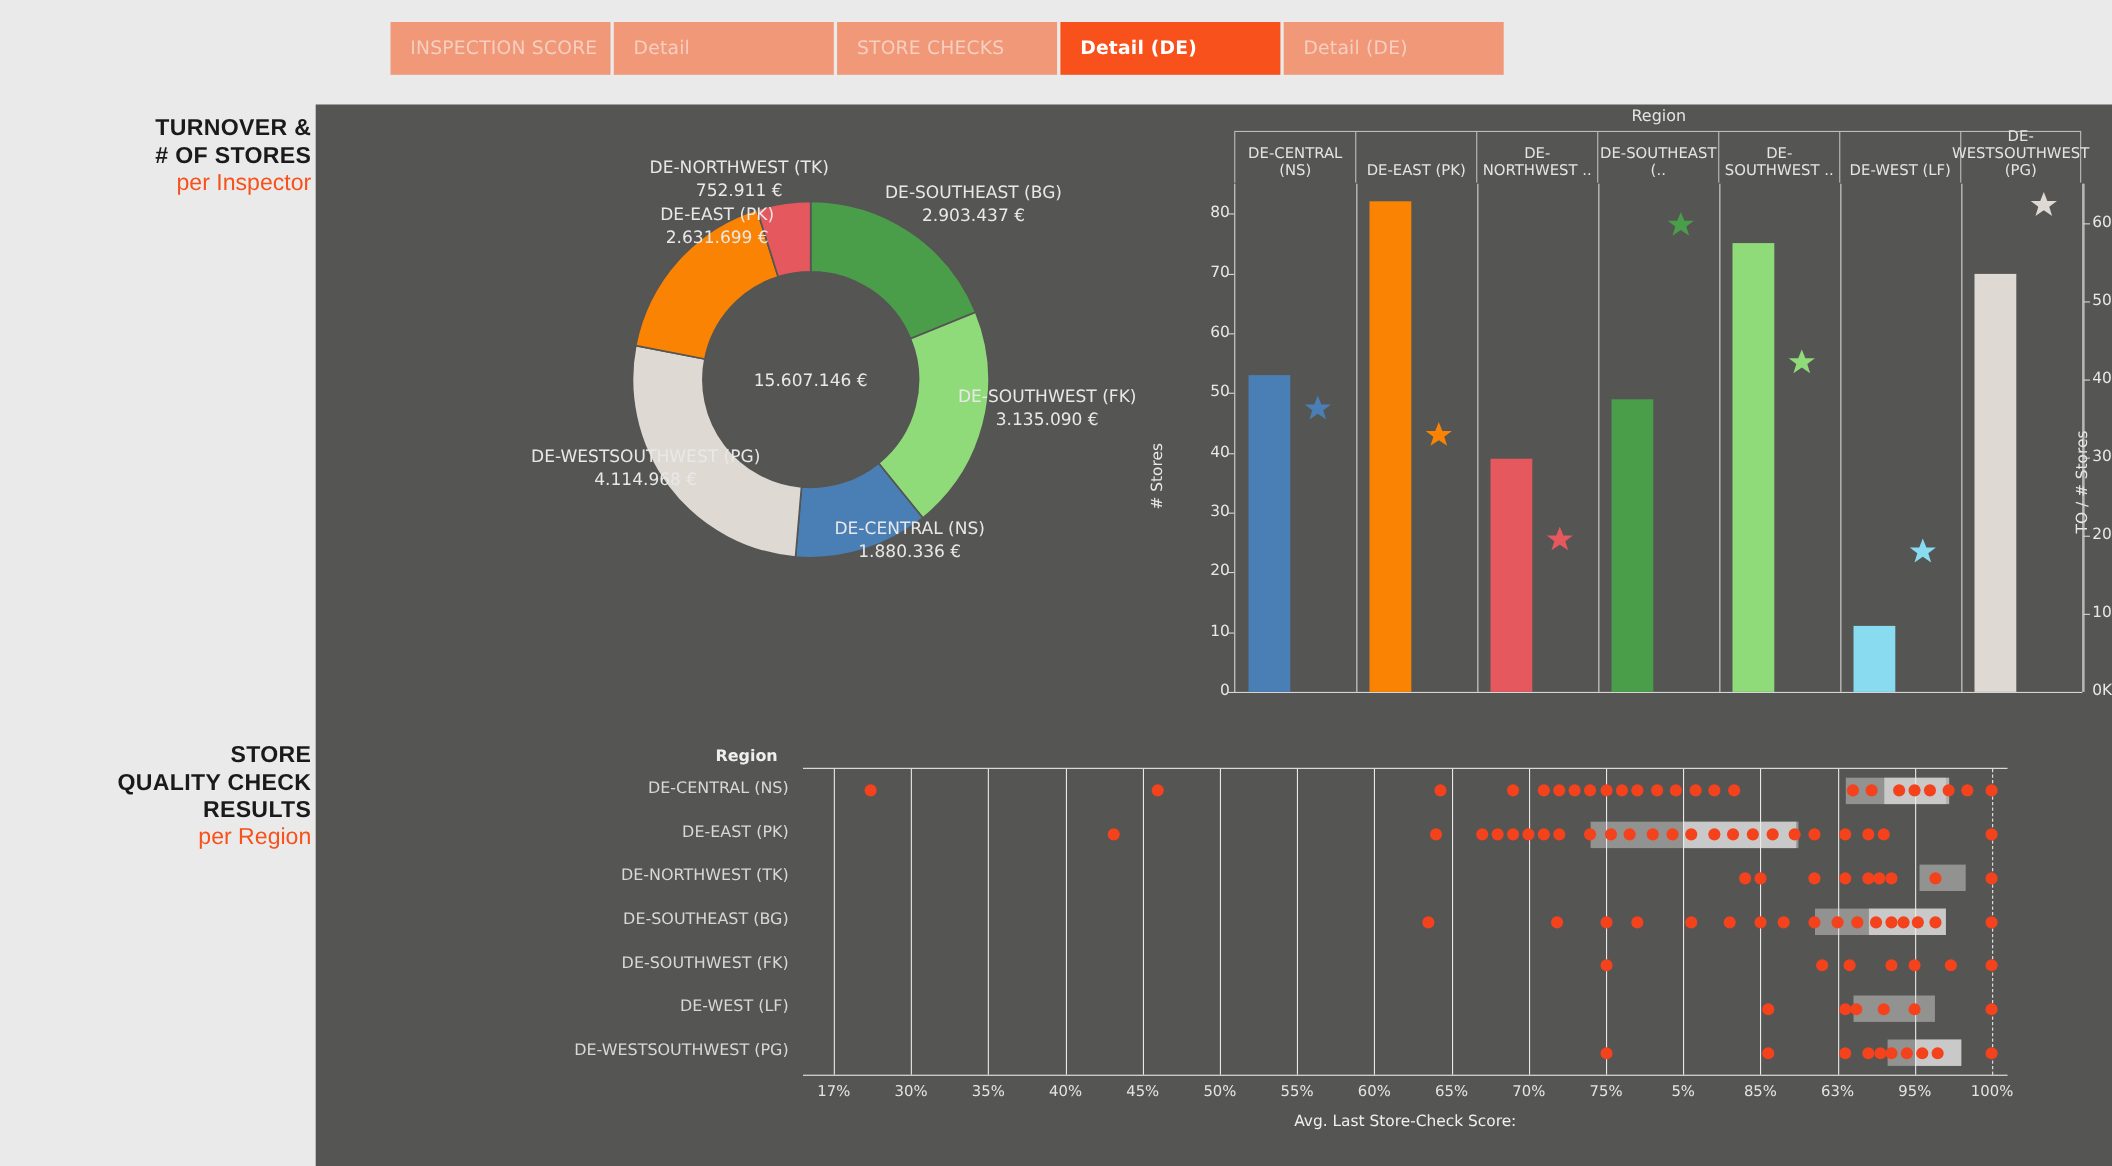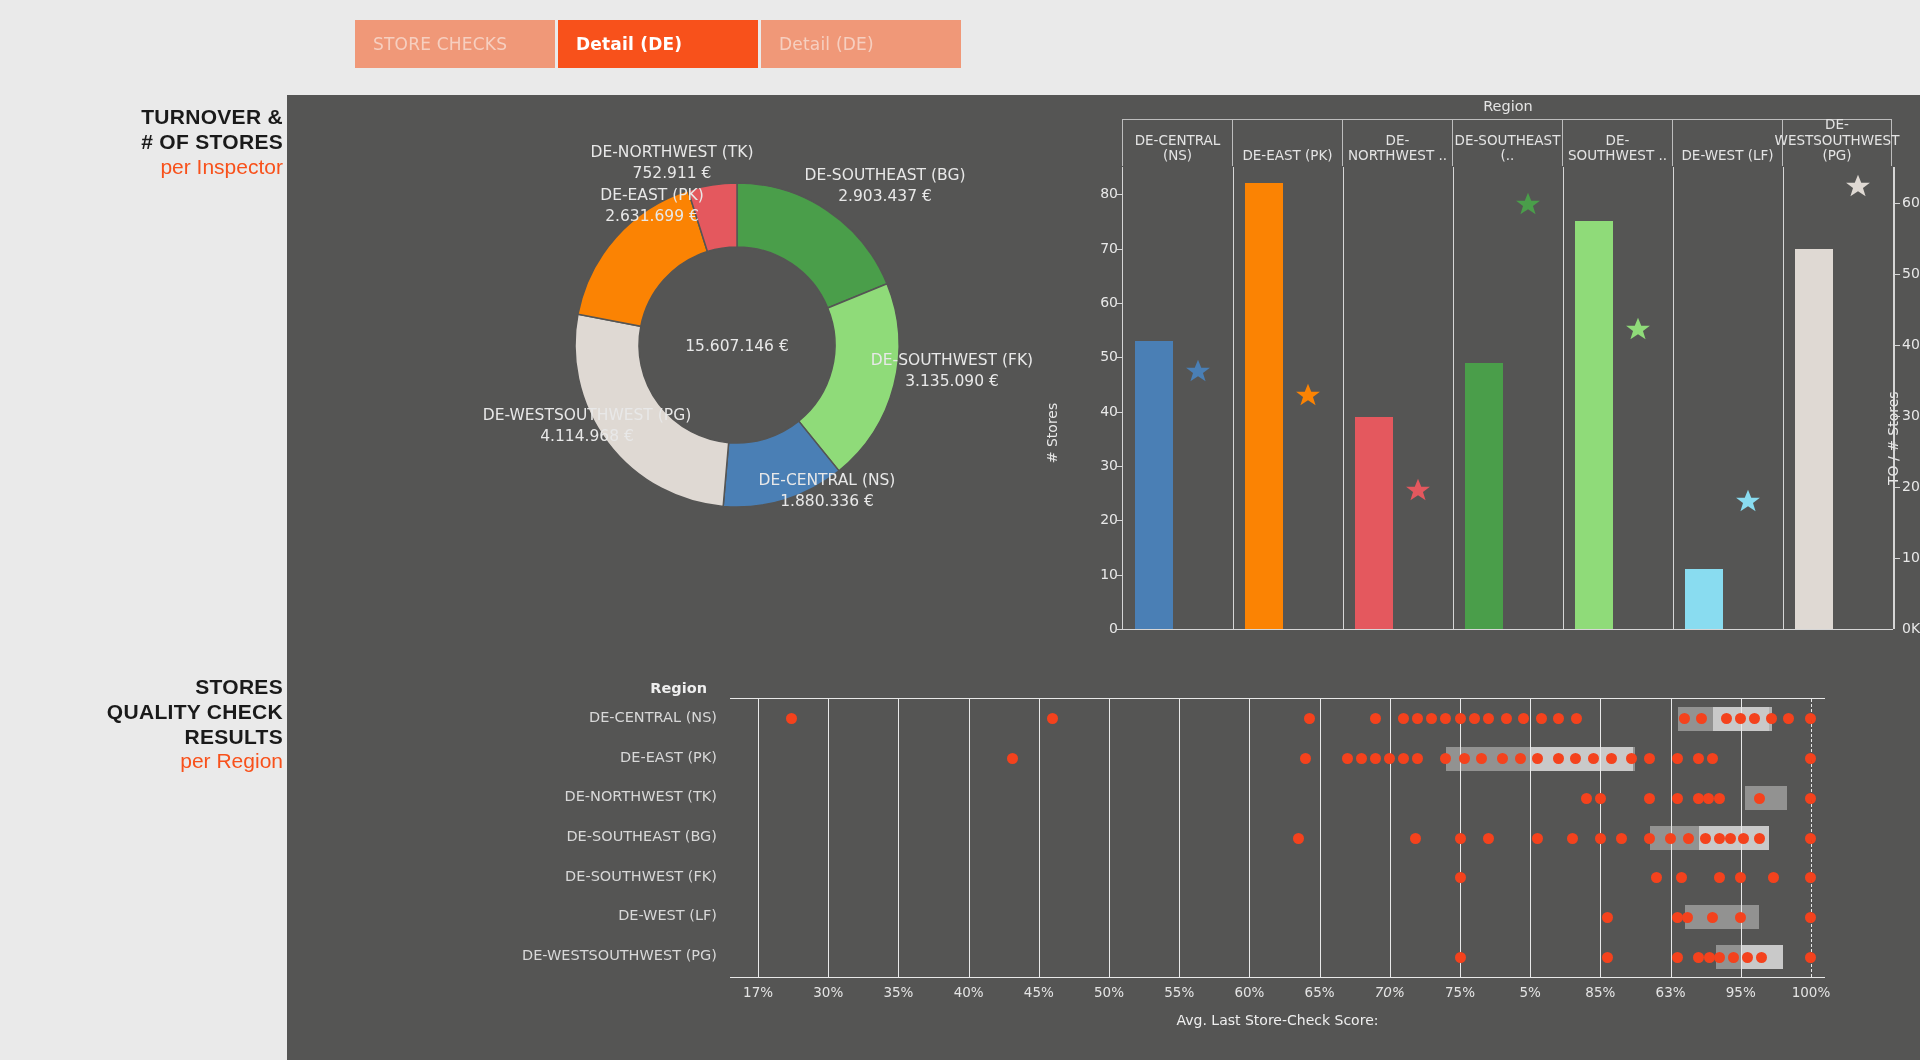--- a/index.html
+++ b/index.html
@@ -74,38 +74,44 @@
   .refbar{position:absolute;height:24px;background:rgba(230,230,230,.42);}
   .refbar.light{background:rgba(235,235,235,.62);}
   .dot{position:absolute;width:11px;height:11px;border-radius:50%;background:#f4421d;}
   .xtick{position:absolute;color:#e4e4e4;font-size:13.5px;text-align:center;width:60px;}
   #xtitle{position:absolute;color:#efefef;font-size:14px;text-align:center;width:1095px;}
 </style>
 </head>
 <body>
 
 <div id="tabbar">
+  <div class="tab upper w1">
+      <span>INSPECTION SCORE</span>
+    </div>
+  <div class="tab w2">
+      <span>Detail</span>
+    </div>
   <div class="tab upper w4">
       <span>STORE CHECKS</span>
     </div>
   <div class="tab active w5">
       <span>Detail (DE)</span>
     </div>
   <div class="tab w6">
       <span>Detail (DE)</span>
     </div>
 </div>
 
 <div class="side-title" id="title-top">
   <div class="bold">TURNOVER &amp;</div>
   <div class="bold"># OF STORES</div>
   <div class="sub">per Inspector</div>
 </div>
 <div class="side-title" id="title-bottom">
-  <div class="bold">STORES</div>
+  <div class="bold">STORE</div>
   <div class="bold">QUALITY CHECK</div>
   <div class="bold">RESULTS</div>
   <div class="sub">per Region</div>
 </div>
 
 <div id="canvas"></div>
 
 <div id="donut-panel">
   <svg id="donut-svg" width="805" height="570">
       <path d="M450,88 A162,162 0 0 1 599.9818190776065,188.76721510357294 L540.7297424049718,212.95794493919843 A98,98 0 0 0 450,152 Z" fill="#4a9e4a" stroke="#555554" stroke-width="1.5"></path>
@@ -365,21 +371,21 @@
   <div id="xtitle" style="left: 443px; top: 332px;">Avg. Last Store-Check Score:</div>
 <div class="xtick" style="left: 441.077px; top: 304px;">17%</div>
     <div class="xtick" style="left: 511.269px; top: 304px;">30%</div>
     <div class="xtick" style="left: 581.462px; top: 304px;">35%</div>
     <div class="xtick" style="left: 651.654px; top: 304px;">40%</div>
     <div class="xtick" style="left: 721.846px; top: 304px;">45%</div>
     <div class="xtick" style="left: 792.038px; top: 304px;">50%</div>
     <div class="xtick" style="left: 862.231px; top: 304px;">55%</div>
     <div class="xtick" style="left: 932.423px; top: 304px;">60%</div>
     <div class="xtick" style="left: 1002.62px; top: 304px;">65%</div>
-    <div class="xtick" style="left: 1072.81px; top: 304px; font-style: italic;">70%</div>
+    <div class="xtick" style="left: 1072.81px; top: 304px;">70%</div>
     <div class="xtick" style="left: 1143px; top: 304px;">75%</div>
     <div class="xtick" style="left: 1213.19px; top: 304px;">5%</div>
     <div class="xtick" style="left: 1283.38px; top: 304px;">85%</div>
     <div class="xtick" style="left: 1353.58px; top: 304px;">63%</div>
     <div class="xtick" style="left: 1423.77px; top: 304px;">95%</div>
     <div class="xtick" style="left: 1493.96px; top: 304px;">100%</div>
     <div class="rowlabel" style="top: 28.8571px; right: 1203px;">DE-CENTRAL (NS)</div>
     <div class="rowlabel" style="top: 68.5714px; right: 1203px;">DE-EAST (PK)</div>
     <div class="rowlabel" style="top: 108.286px; right: 1203px;">DE-NORTHWEST (TK)</div>
     <div class="rowlabel" style="top: 148px; right: 1203px;">DE-SOUTHEAST (BG)</div>

